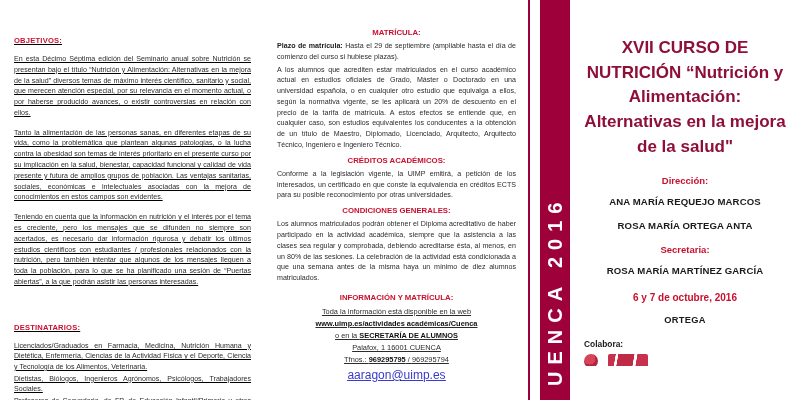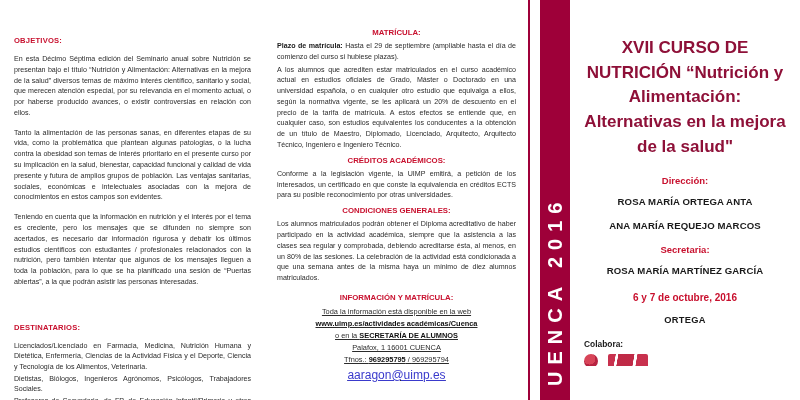--- a/index.html
+++ b/index.html
@@ -16,20 +16,21 @@
     display:flex;
     align-items:stretch;
   }
 
   
   .panel-left {
     width:265px;
     height:400px;
     padding:36px 14px 4px 14px;
     position:relative;
+    text-decoration:underline;
   }
   .section-head {
     color:#C8102E;
     font-weight:bold;
     font-size:7.6px;
     letter-spacing:.2px;
     margin-bottom:9px;
   }
   .para {
     color:#2b2b2b;
@@ -214,21 +215,21 @@
 
     <div class="para">En esta Décimo Séptima edición del Seminario anual sobre Nutrición se presentan bajo el título “Nutrición y Alimentación: Alternativas en la mejora de la salud” diversos temas de máximo interés científico, sanitario y social, que merecen atención especial, por su relevancia en el momento actual, o por haberse producido avances, o existir controversias en relación con ellos.</div>
     <div class="para">Tanto la alimentación de las personas sanas, en diferentes etapas de su vida, como la problemática que plantean algunas patologías, o la lucha contra la obesidad son temas de interés prioritario en el presente curso por su implicación en la salud, bienestar, capacidad funcional y calidad de vida presente y futura de amplios grupos de población. Las ventajas sanitarias, sociales, económicas e intelectuales asociadas con la mejora de conocimientos en estos campos son evidentes.</div>
     <div class="para">Teniendo en cuenta que la información en nutrición y el interés por el tema es creciente, pero los mensajes que se difunden no siempre son acertados, es necesario dar información rigurosa y debatir los últimos estudios científicos con estudiantes / profesionales relacionados con la nutrición, pero también intentar que algunos de los mensajes lleguen a toda la población, para lo que se ha planificado una sesión de “Puertas abiertas”, a la que podrán asistir las personas interesadas.</div>
 
     <div class="spacer-dest"></div>
 
     <div class="section-head">DESTINATARIOS:</div>
 
     <div class="dest-block">
-      <div class="dest-line">Licenciados/Licenciado en Farmacia, Medicina, Nutrición Humana y Dietética, Enfermería, Ciencias de la Actividad Física y el Deporte, Ciencia y Tecnología de los Alimentos, Veterinaria.</div>
+      <div class="dest-line">Licenciados/Graduados en Farmacia, Medicina, Nutrición Humana y Dietética, Enfermería, Ciencias de la Actividad Física y el Deporte, Ciencia y Tecnología de los Alimentos, Veterinaria.</div>
       <div class="dest-line">Dietistas, Biólogos, Ingenieros Agrónomos,   Psicólogos, Trabajadores Sociales.</div>
       <div class="dest-line">Profesores de Secundaria, de FP, de Educación Infantil/Primaria y otros educadores.</div>
 
     </div>
   </div>
 
   <div class="panel-mid">
 
     <div class="mid-head first">MATRÍCULA:</div>
 
@@ -270,22 +271,22 @@
         <span>UENCA 2016</span>
       </div>
     </div>
 
     <div class="right-content">
 
       <div class="course-title">XVII CURSO DE NUTRICIÓN “Nutrición y Alimentación: Alternativas en la mejora de la salud"</div>
 
       <div class="label-red">Dirección:</div>
 
+      <div class="name-line">ANA MARÍA REQUEJO MARCOS</div>
       <div class="name-line">ROSA MARÍA ORTEGA ANTA</div>
-      <div class="name-line">ANA MARÍA REQUEJO MARCOS</div>
 
       <div class="label-red">Secretaria:</div>
 
       <div class="name-line">ROSA MARÍA MARTÍNEZ GARCÍA</div>
 
       <div class="date-line">6 y 7  de octubre, 2016</div>
 
       <div class="city-line">ORTEGA</div>
 
       <div class="colabora">Colabora:</div>

